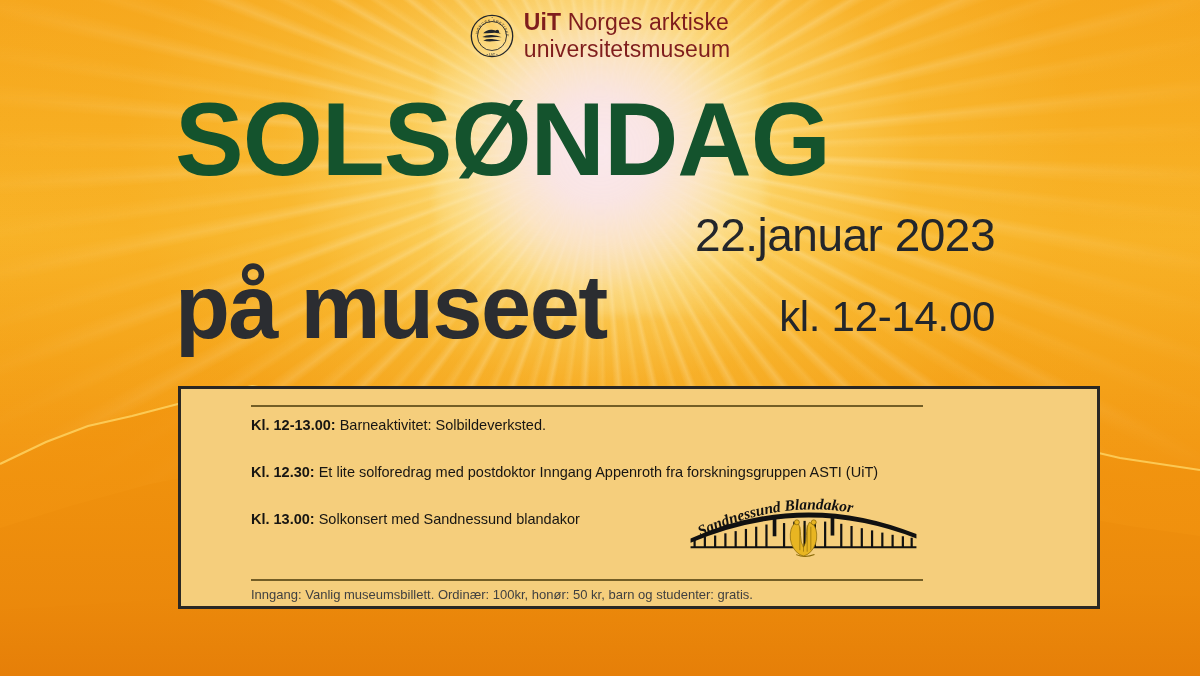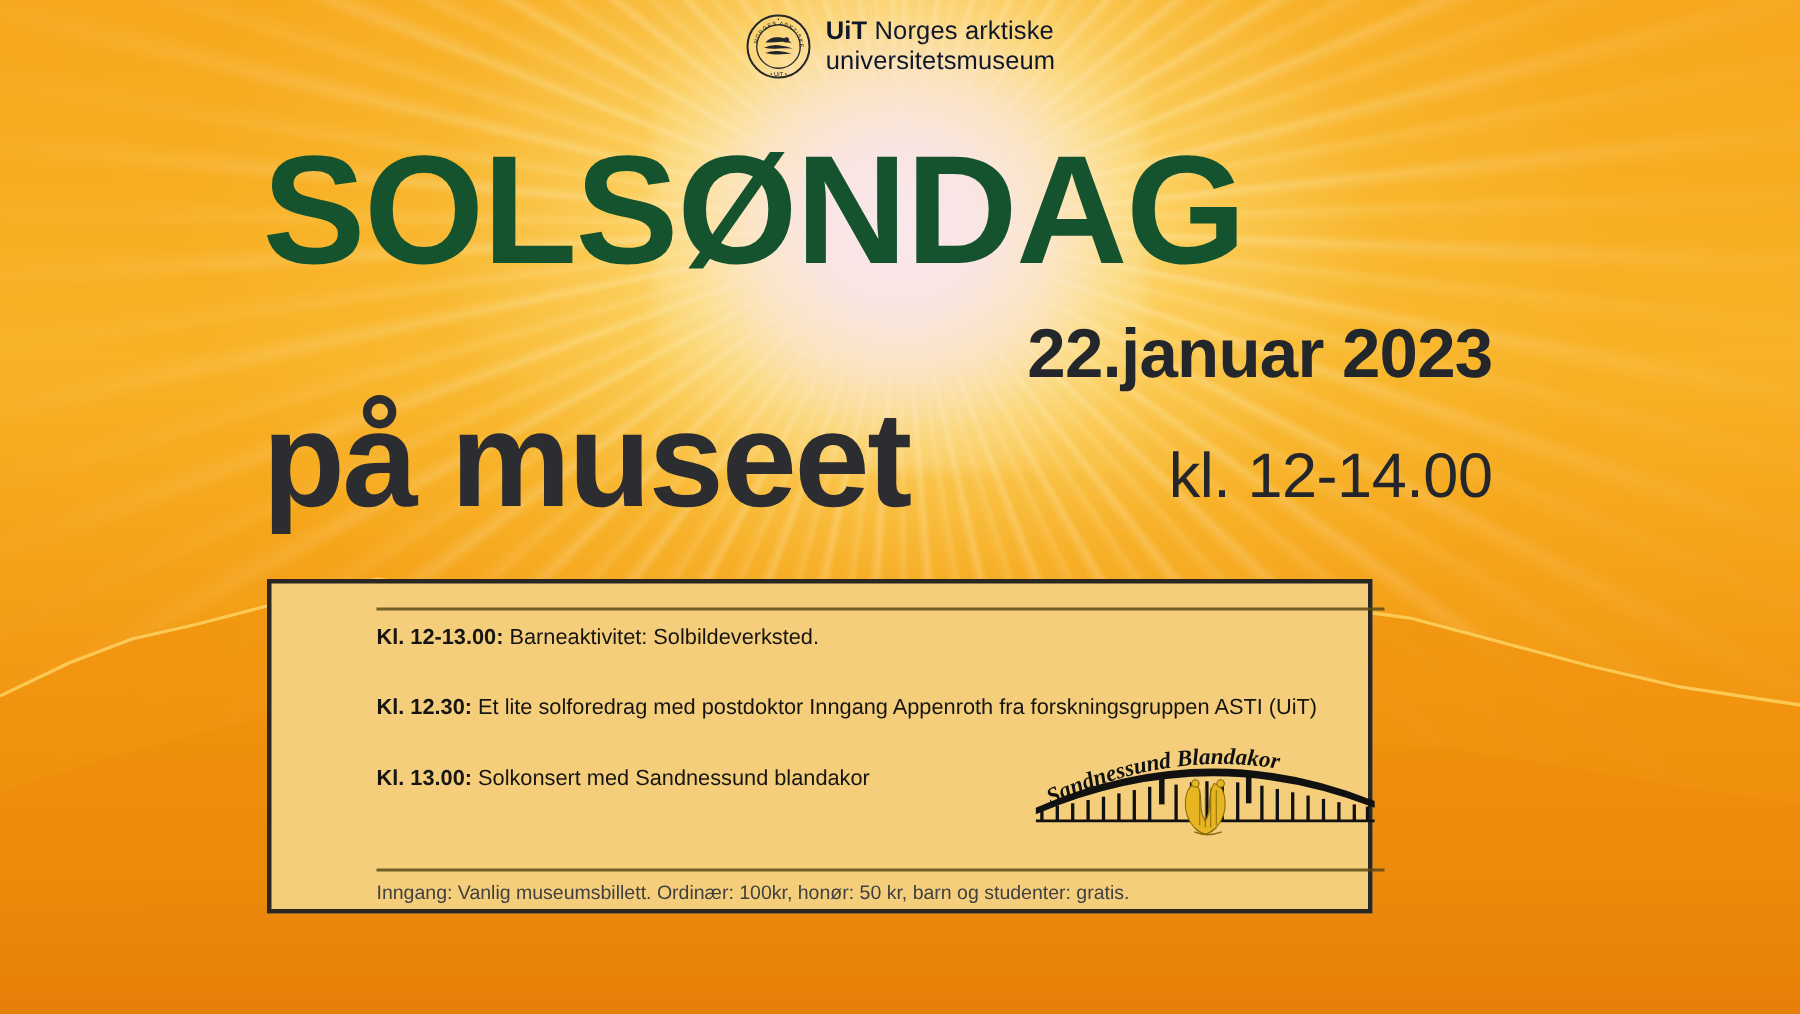--- a/index.html
+++ b/index.html
@@ -103,22 +103,22 @@
     position: absolute;
     left: 0; right: 0;
     top: 9px;
     display: flex;
     justify-content: center;
     align-items: center;
     gap: 10px;
   }
   .logo-seal { width: 44px; height: 44px; display:block; }
   .logo-text {
-    color: #0f172a;
-    font-size: 17px;
+    color: #7f1d1d;
+    font-size: 23px;
     line-height: 1.18;
     letter-spacing: 0.1px;
     white-space: nowrap;
   }
   .logo-text .uit { font-weight: 700; }
 
   
   .headline {
     position: absolute;
     left: 175px;
@@ -137,42 +137,42 @@
     font-weight: 600;
     font-size: 90px;
     letter-spacing: -1.5px;
     line-height: 1;
   }
   .date-line {
     position: absolute;
     right: 205px;
     top: 212px;
     color: #23262b;
-    font-weight: 700;
+    font-weight: 400;
     font-size: 46px;
     letter-spacing: -0.5px;
     line-height: 1;
   }
   .time-line {
     position: absolute;
     right: 205px;
     top: 296px;
     color: #23262b;
     font-weight: 500;
     font-size: 42px;
     letter-spacing: -0.3px;
     line-height: 1;
   }
 
   
   .program-box {
     position: absolute;
     left: 178px;
     top: 386px;
-    width: 737px;
+    width: 922px;
     height: 223px;
     box-sizing: border-box;
     background: #f5ce7c;
     border: 3px solid #2a2723;
   }
   .rule {
     position: absolute;
     left: 70px;
     width: 672px;
     height: 2px;

